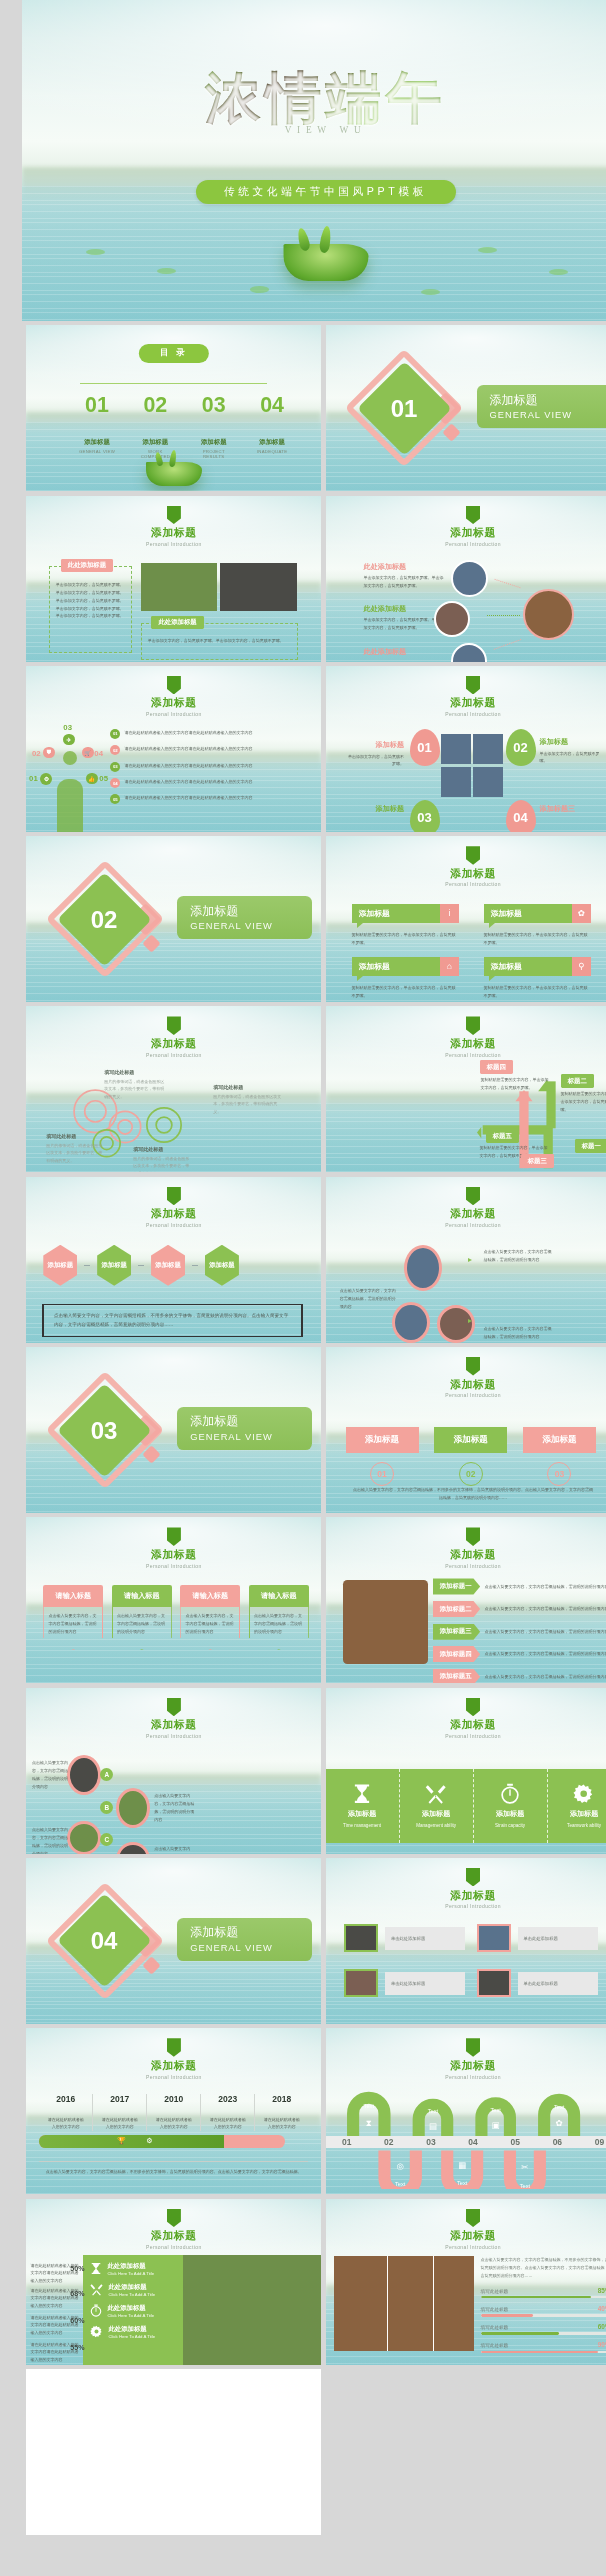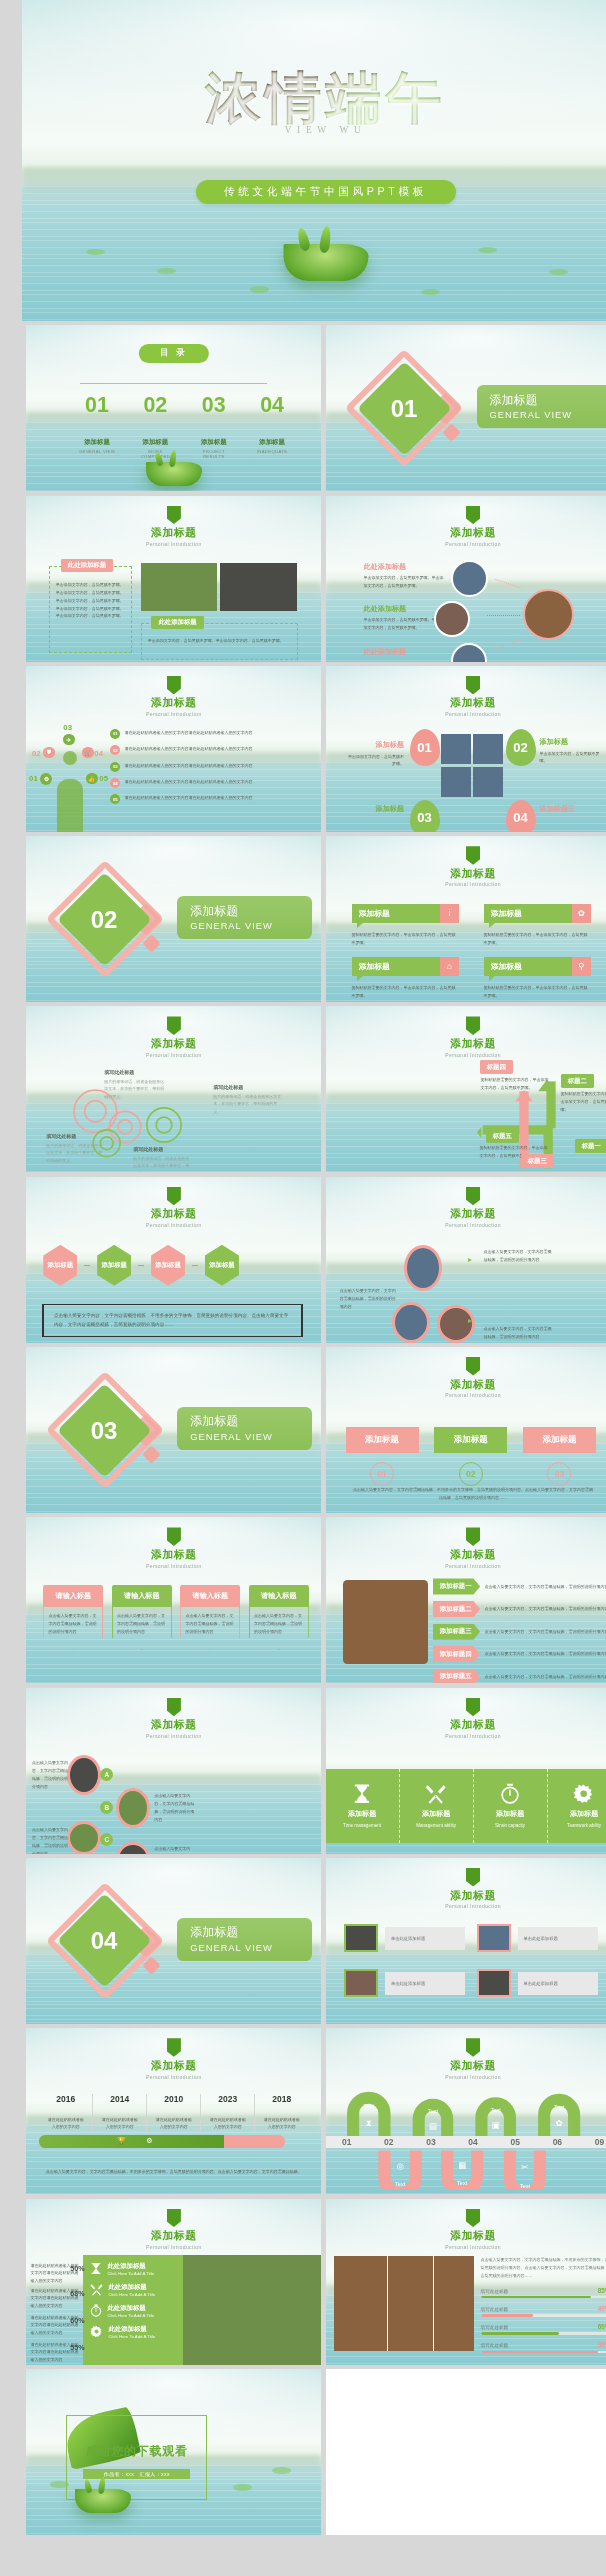--- a/index.html
+++ b/index.html
@@ -728,21 +728,21 @@
         <div class="tag"></div>
         <div class="zh">添加标题</div>
         <div class="en">Personal Introduction</div>
       </div>
       <div class="lyr" style="position:absolute;left:13px;right:13px;top:66px;display:flex">
         <div style="flex:1;text-align:center;border-right:0.7px solid #d2d7d2">
           <div style="font-size:8.5px;font-weight:bold;color:#2f3a30">2016</div>
           <div class="body-txt" style="margin-top:11.4px;padding:0 7.1px">请在此处粘贴或者输入您的文字内容</div>
         </div>
         <div style="flex:1;text-align:center;border-right:0.7px solid #d2d7d2">
-          <div style="font-size:8.5px;font-weight:bold;color:#2f3a30">2014</div>
+          <div style="font-size:8.5px;font-weight:bold;color:#2f3a30">2017</div>
           <div class="body-txt" style="margin-top:11.4px;padding:0 7.1px">请在此处粘贴或者输入您的文字内容</div>
         </div>
         <div style="flex:1;text-align:center;border-right:0.7px solid #d2d7d2">
           <div style="font-size:8.5px;font-weight:bold;color:#2f3a30">2010</div>
           <div class="body-txt" style="margin-top:11.4px;padding:0 7.1px">请在此处粘贴或者输入您的文字内容</div>
         </div>
         <div style="flex:1;text-align:center;border-right:0.7px solid #d2d7d2">
           <div style="font-size:8.5px;font-weight:bold;color:#2f3a30">2023</div>
           <div class="body-txt" style="margin-top:11.4px;padding:0 7.1px">请在此处粘贴或者输入您的文字内容</div>
         </div>
@@ -922,33 +922,18 @@
             <span style="font-size:4.6px;color:#6d766e">填写此处标题</span>
             <span style="font-size:6.4px;color:#ef9a92;font-weight:bold">90%</span>
           </div>
           <div class="bar-track">
               <div class="bar-fill" style="width:90%;background:#ef9a92"></div>
             </div>
         </div>
       </div>
     </div>
 
-    <div class="cell slide">
-      <div class="lyr" style="position:absolute;left:40px;top:44px;width:71px;height:50px;background:linear-gradient(140deg,#9ed94f,#3f8a1d);border-radius:60% 8% 60% 8%/60% 60% 8% 8%;transform:rotate(-12deg)"></div>
-      <div class="lyr" style="position:absolute;left:40px;top:46px;width:141px;height:85px;border:1.4px solid #8cc152"></div>
-      <div class="lyr" style="position:absolute;left:40px;top:74px;width:141px;text-align:center;font-size:12px;font-weight:bold;color:#69ab35;font-family:'Liberation Serif',serif;letter-spacing:0.7px">感谢您的下载观看</div>
-      <div class="lyr" style="position:absolute;left:57px;top:100px;width:107px;background:#8cc152;color:#fff;font-size:5px;padding:2.1px 0;text-align:center;letter-spacing:0.4px">
-        <span>作品者：</span><span>xxx</span>&nbsp;&nbsp;&nbsp;<span>汇报人：</span><span>xxx</span>
-      </div>
-      <div class="leafboat lyr" style="position:absolute;left:77px;bottom:21.4px;width:56px;height:24px">
-          <i style="left:10px;top:-10px;width:6.4px;height:14.2px"></i>
-          <i class="b" style="left:24px;top:-12px;width:6.4px;height:17px"></i>
-        </div>
-      <div class="lilypad lyr" style="position:absolute;left:24px;bottom:47px"></div>
-      <div class="lilypad lyr" style="position:absolute;left:207px;bottom:44px"></div>
-      <div class="lilypad lyr" style="position:absolute;left:246px;bottom:61px"></div>
-    </div>
 
     <div class="last-frame"></div>
 
   </div>
 </div>
 
 
 </body></html>

